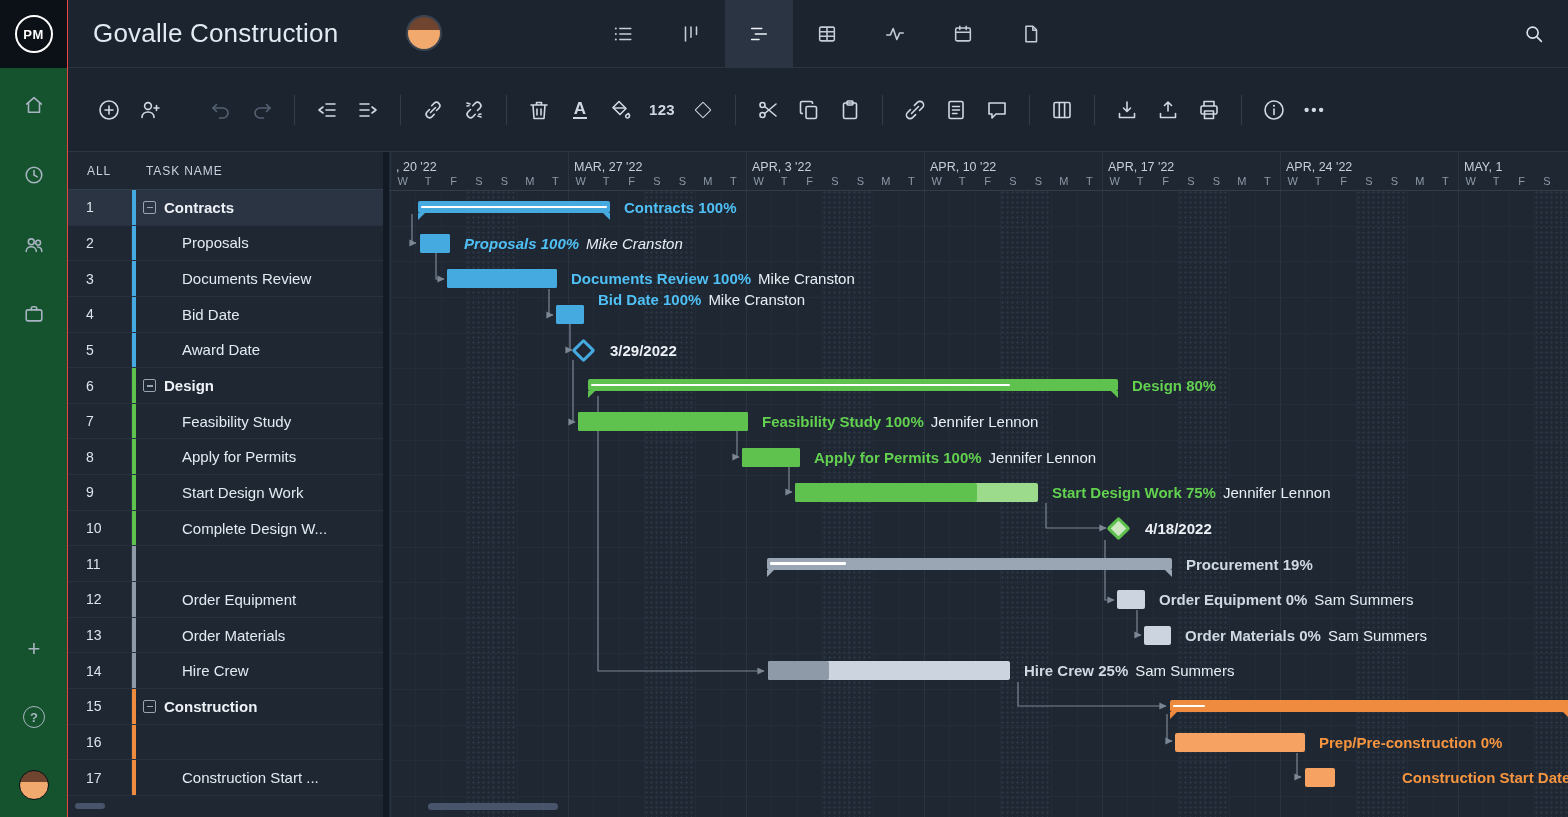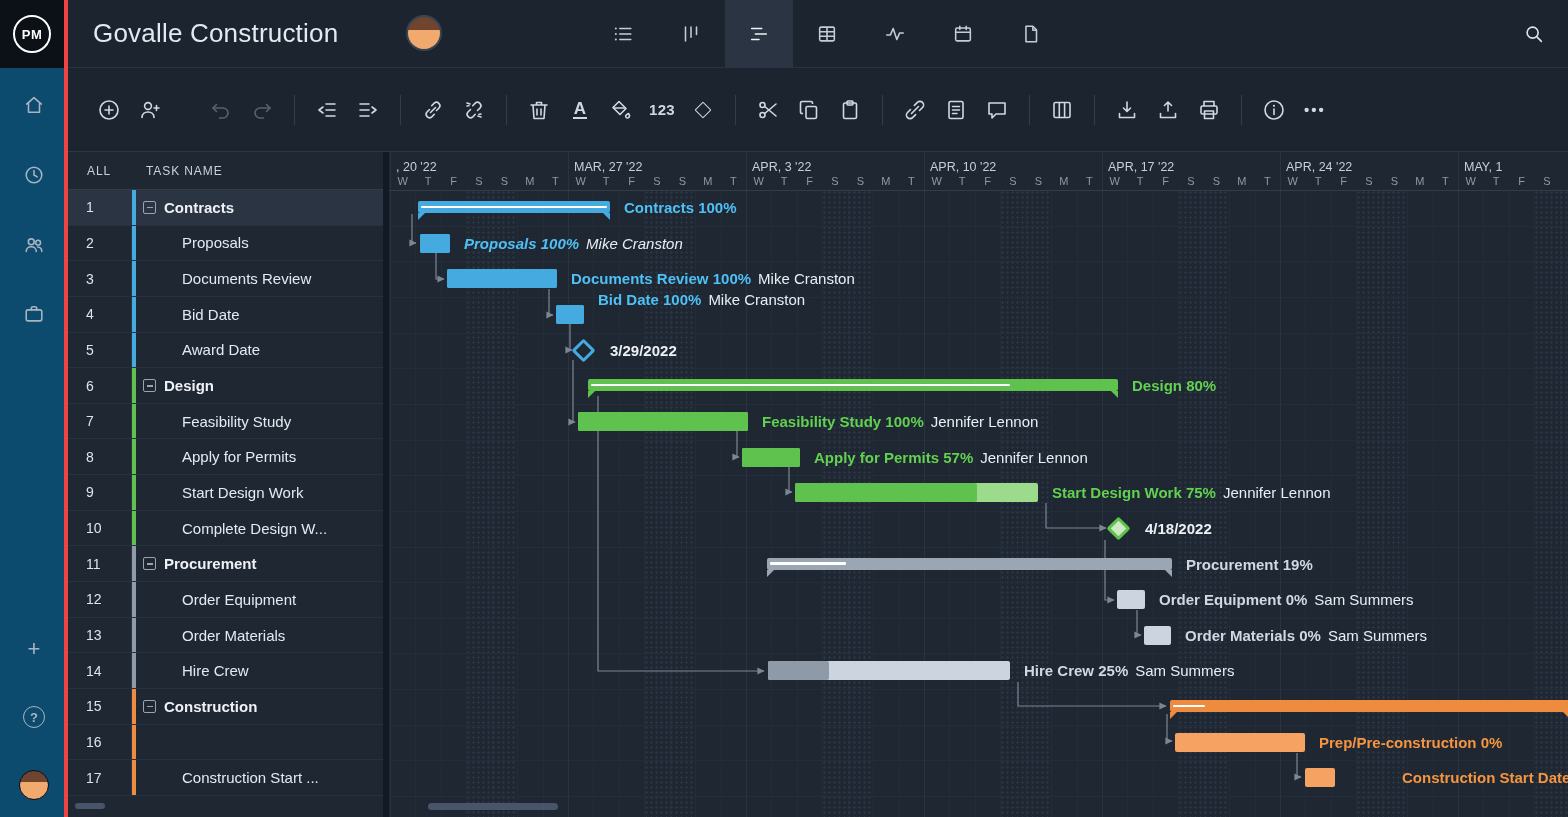--- a/index.html
+++ b/index.html
@@ -1,19 +1,19 @@
 <!DOCTYPE html>
 <html><head>
 <meta charset="utf-8">
 <style>
   *{box-sizing:border-box;margin:0;padding:0}
   html,body{width:1568px;height:817px;overflow:hidden;background:#1f2733;font-family:"Liberation Sans",sans-serif;}
 
   
-  .rail{position:absolute;left:0;top:0;width:68px;height:817px;background:#0c4a6e;border-right:4px solid #ef4444;z-index:30}
+  .rail{position:absolute;left:0;top:0;width:68px;height:817px;background:#14532d;border-right:1px solid #ef4444;z-index:30}
   .logo-cell{height:68px;background:#0c1118;display:flex;align-items:center;justify-content:center}
   .logo-circle{width:38px;height:38px;border:2px solid #fff;border-radius:50%;color:#fff;font-weight:700;font-size:13px;display:flex;align-items:center;justify-content:center;letter-spacing:.5px}
   .rail-btn{position:absolute;left:0;width:68px;height:38px;display:flex;align-items:center;justify-content:center;color:#a9b4c2;cursor:pointer}
   .rail-btn .glyph{font-size:22px;line-height:1}
   .help-circle{width:22px;height:22px;border:1.6px solid #a9b4c2;border-radius:50%;display:flex;align-items:center;justify-content:center;font-size:13px;font-weight:700}
   .face{width:30px;height:30px;border-radius:50%;background:linear-gradient(180deg,#6f452f 0%,#6f452f 38%,#f2a96e 38%);border:1px solid #0c1118}
 
   
   .topbar{position:absolute;left:68px;top:0;width:1500px;height:68px;background:#1c242f;border-bottom:1px solid #2a3340;z-index:20}
   .title{position:absolute;left:25px;top:18px;font-size:26px;font-weight:400;color:#e3e9f1;letter-spacing:.2px}
@@ -400,24 +400,20 @@
       <div class="t-row">
         <div class="t-num">10</div>
         <div class="t-strip" style="background: rgb(95, 194, 79);"></div>
         <div class="t-name">
           <span>Complete Design W...</span>
         </div>
       </div>
       <div class="t-row">
         <div class="t-num">11</div>
         <div class="t-strip" style="background: rgb(143, 154, 168);"></div>
-        <div class="t-name group">
-          <div class="cbox"></div>
-          <span>Procurement</span>
-        </div>
       </div>
       <div class="t-row">
         <div class="t-num">12</div>
         <div class="t-strip" style="background: rgb(143, 154, 168);"></div>
         <div class="t-name">
           <span>Order Equipment</span>
         </div>
       </div>
       <div class="t-row">
         <div class="t-num">13</div>
@@ -636,21 +632,21 @@
         <div class="sline" style="width: 419.2px;"></div>
       </div>
       <div class="bar-label" style="left: 749px; top: 224.25px;"><b style="color: rgb(98, 209, 79);">Design  80%</b></div>
       <div class="bar" style="left: 195px; top: 259.9px; width: 170px; height: 19px; background: rgb(155, 219, 139);">
         <div class="fill" style="width: 170px; background: rgb(95, 194, 79);"></div>
       </div>
       <div class="bar-label" style="left: 379px; top: 259.9px;"><b style="color: rgb(98, 209, 79);">Feasibility Study  100%</b><span class="who">Jennifer Lennon</span></div>
       <div class="bar" style="left: 359px; top: 295.55px; width: 58px; height: 19px; background: rgb(155, 219, 139);">
         <div class="fill" style="width: 58px; background: rgb(95, 194, 79);"></div>
       </div>
-      <div class="bar-label" style="left: 431px; top: 295.55px;"><b style="color: rgb(98, 209, 79);">Apply for Permits  57%</b><span class="who">Jennifer Lennon</span></div>
+      <div class="bar-label" style="left: 431px; top: 295.55px;"><b style="color: rgb(98, 209, 79);">Apply for Permits  100%</b><span class="who">Jennifer Lennon</span></div>
       <div class="bar" style="left: 412px; top: 331.2px; width: 243px; height: 19px; background: rgb(155, 219, 139);">
         <div class="fill" style="width: 182.25px; background: rgb(95, 194, 79);"></div>
       </div>
       <div class="bar-label" style="left: 669px; top: 331.2px;"><b style="color: rgb(98, 209, 79);">Start Design Work  75%</b><span class="who">Jennifer Lennon</span></div>
       <div class="mile" style="left: 726.5px; top: 368.35px; border: 3px solid rgb(95, 194, 79); background: rgb(205, 232, 194);"></div>
       <div class="bar-label" style="left: 762px; top: 366.85px;"><span class="mdate">4/18/2022</span></div>
       <div class="bar" style="left: 384px; top: 405.5px; width: 405px; height: 12px; background: rgb(154, 166, 180);">
         <div class="cap" style="left: 0px; border-top: 7px solid rgb(154, 166, 180); border-right: 7px solid transparent;"></div>
         <div class="cap" style="right: 0px; border-top: 7px solid rgb(154, 166, 180); border-left: 7px solid transparent;"></div>
         <div class="sline" style="width: 75.81px;"></div>

